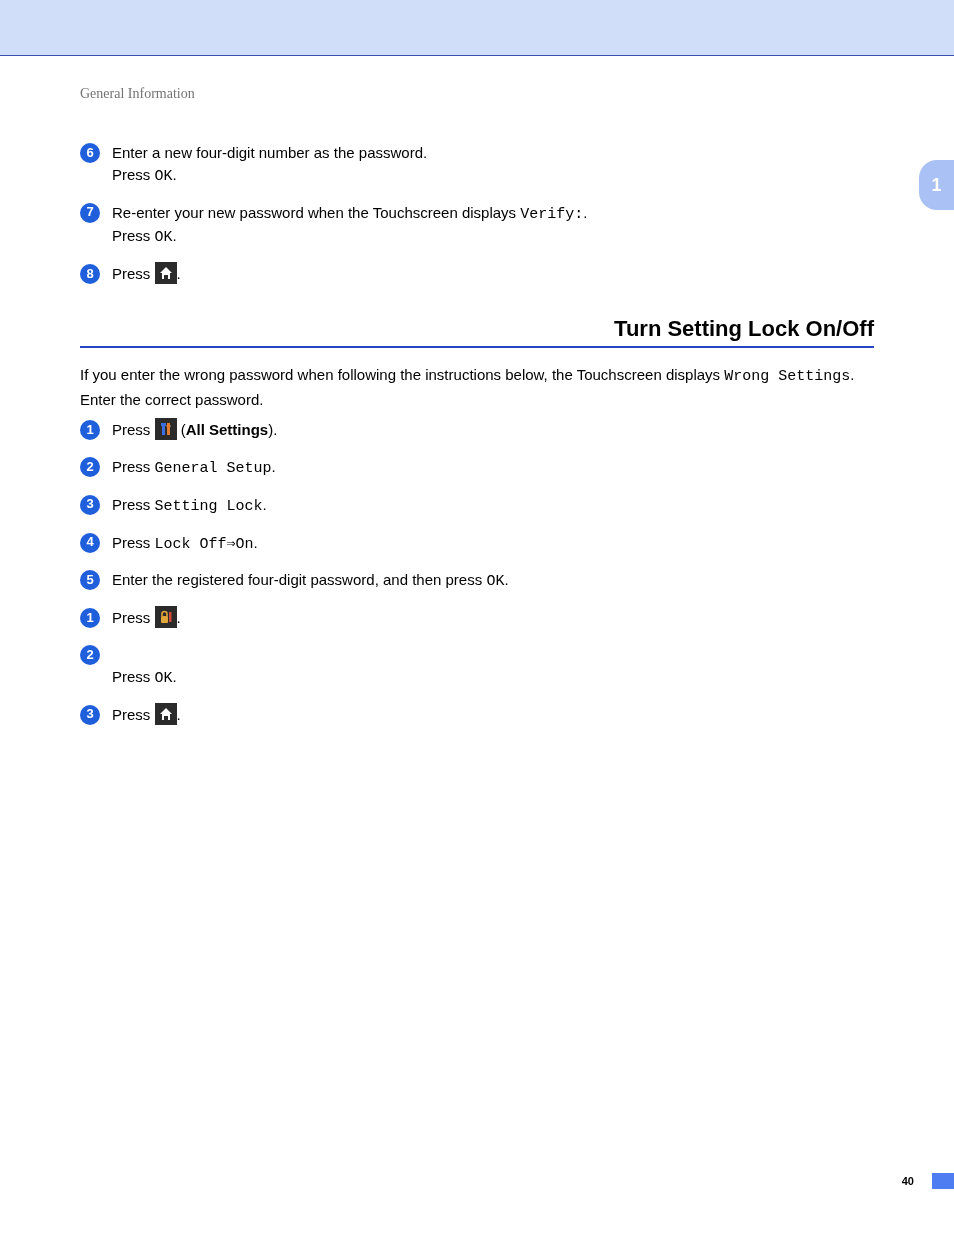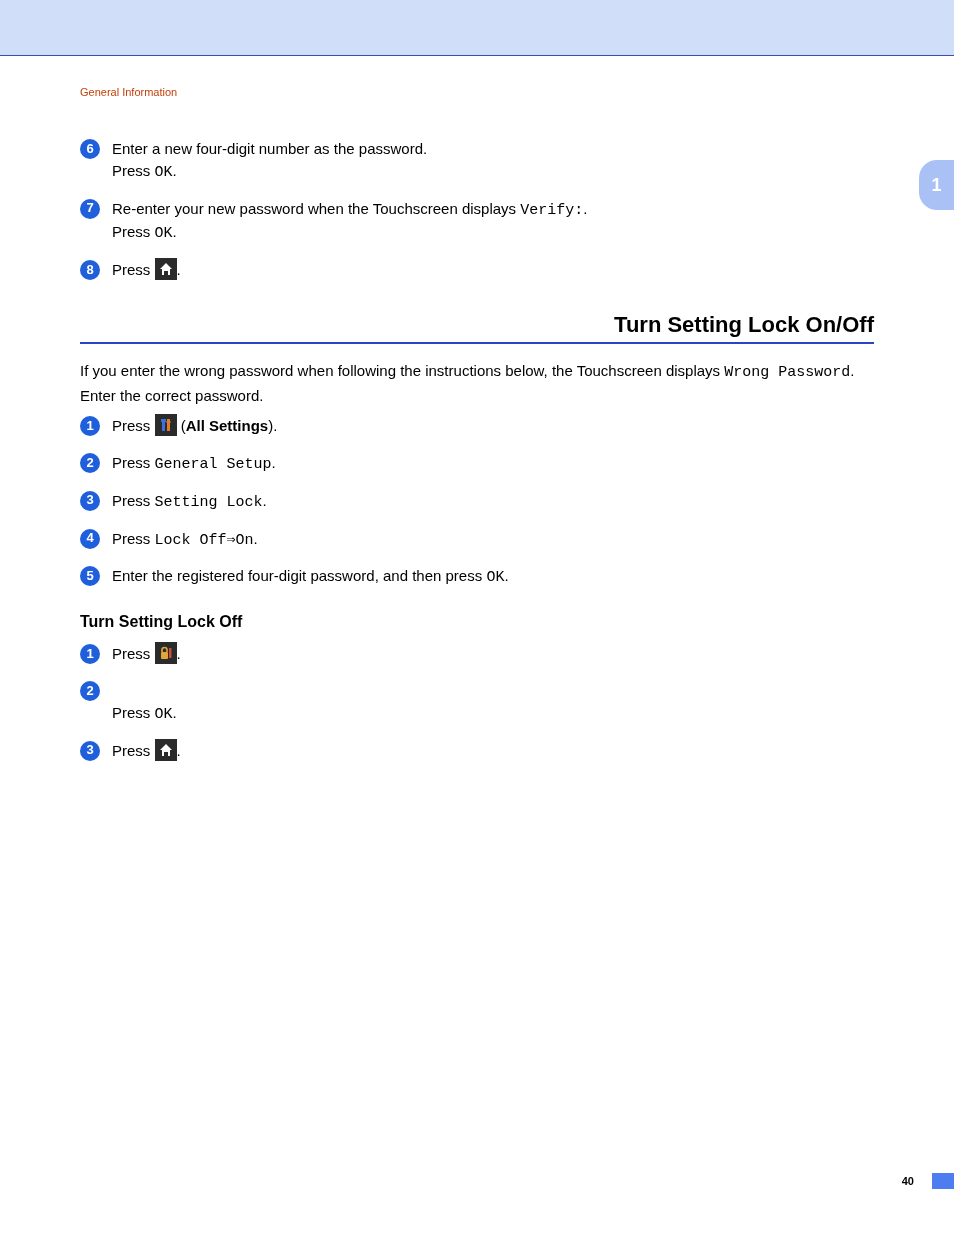--- a/index.html
+++ b/index.html
@@ -31,23 +31,24 @@
     font-size: 18px;
     font-weight: bold;
     display: flex;
     align-items: center;
     justify-content: center;
   }
   .content {
     margin: 30px 80px 0 80px;
   }
   .breadcrumb {
-    font-size: 11px;
-    color: #c2410c;
+    font-size: 14px;
+    color: #737373;
     margin-bottom: 40px;
+    font-family: Liberation Serif, serif;
   }
   .step {
     display: flex;
     align-items: flex-start;
     margin: 8px 0 14px 0;
     line-height: 1.45;
   }
   .num-badge {
     flex: 0 0 auto;
     width: 20px;
@@ -153,21 +154,21 @@
             <path d="M8 2 L14 8 L12 8 L12 14 L10 14 L10 10 L6 10 L6 14 L4 14 L4 8 L2 8 Z" fill="#fff"></path>
           </svg>
         </span><span>.</span>
     </div>
   </div>
 
   <h2 class="section-title">Turn Setting Lock On/Off</h2>
   <div class="title-rule"></div>
 
   <p class="intro">
-    <span>If you enter the wrong password when following the instructions below, the Touchscreen displays </span><span class="mono">Wrong Password</span><span>. Enter the correct password.</span>
+    <span>If you enter the wrong password when following the instructions below, the Touchscreen displays </span><span class="mono">Wrong Settings</span><span>. Enter the correct password.</span>
   </p>
 
 
   <div class="step">
     <span class="num-badge">1</span>
     <div class="step-body">
       <span>Press </span><span class="icon-box">
           <svg width="16" height="16" viewBox="0 0 16 16">
             <rect x="4" y="2" width="3" height="12" fill="#3a6fe0"></rect>
             <rect x="3" y="2" width="5" height="3" fill="#3a6fe0"></rect>
@@ -199,21 +200,20 @@
     </div>
   </div>
 
   <div class="step">
     <span class="num-badge">5</span>
     <div class="step-body">
       <span>Enter the registered four-digit password, and then press </span><span class="mono">OK</span><span>.</span>
     </div>
   </div>
 
-  <h3 class="subhead">Turn Setting Lock Off</h3>
 
   <div class="step">
     <span class="num-badge">1</span>
     <div class="step-body">
       <span>Press </span><span class="icon-box">
           <svg width="16" height="16" viewBox="0 0 16 16">
             <rect x="3" y="7" width="7" height="7" rx="1" fill="#e0a63a"></rect>
             <path d="M4 7 V5 a2.5 2.5 0 0 1 5 0 V7" stroke="#e0a63a" stroke-width="1.6" fill="none"></path>
             <rect x="11" y="3" width="2.5" height="10" fill="#d04a3a"></rect>
           </svg>

